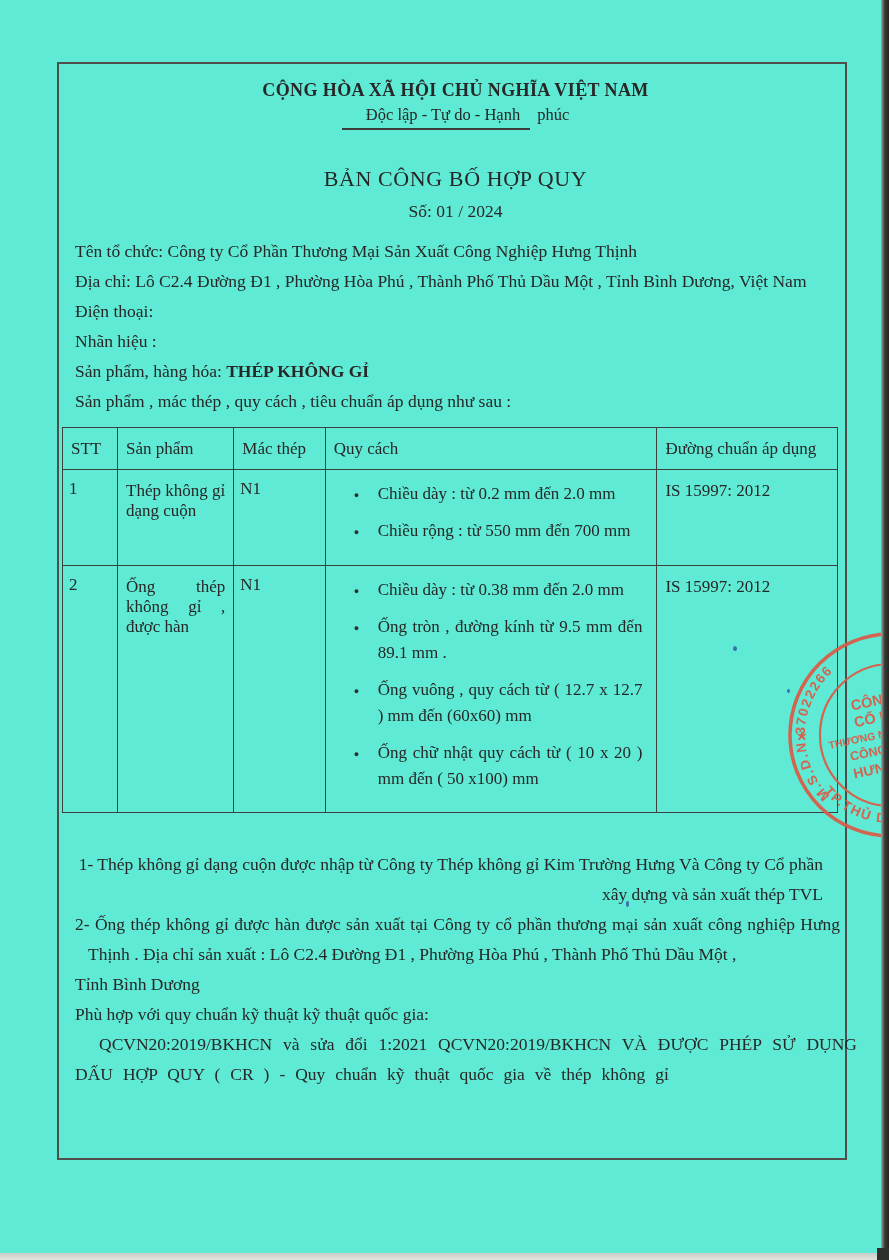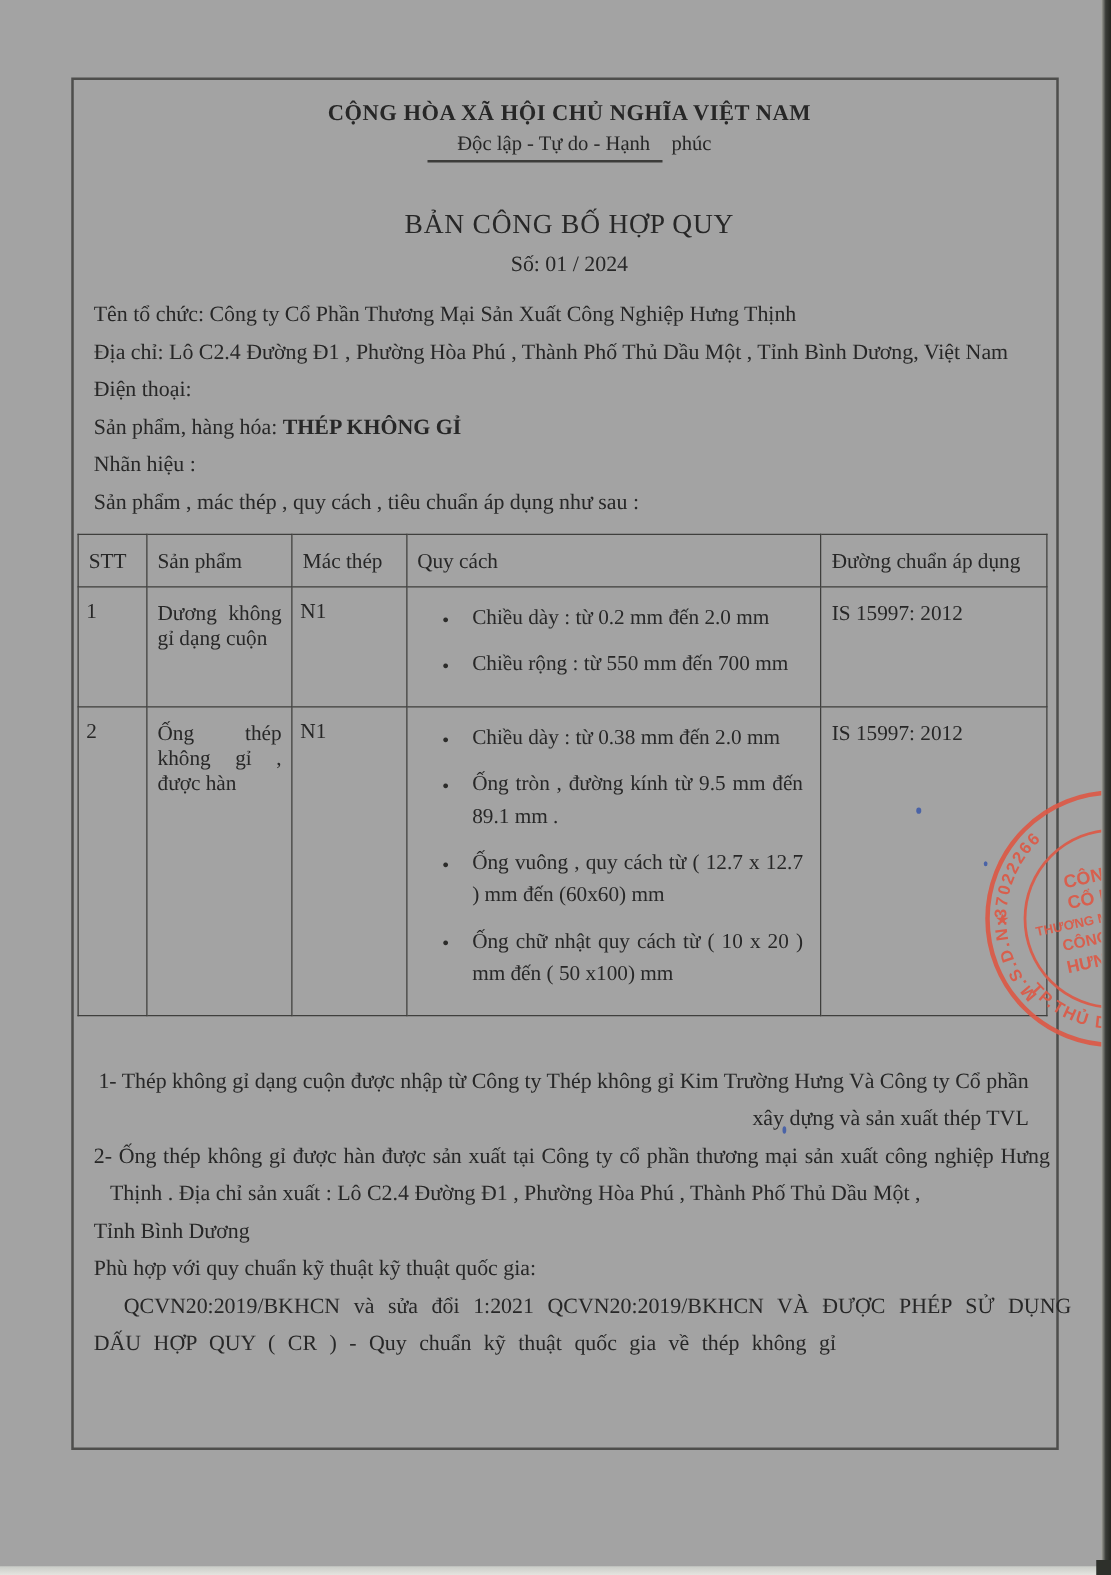--- a/index.html
+++ b/index.html
@@ -1,18 +1,18 @@
 <!DOCTYPE html>
 <html><head>
 <meta charset="utf-8">
 <style>
   html,body{margin:0;padding:0;background:#e8e8e4;}
   .scan{
     position:relative; width:889px; height:1260px; overflow:hidden;
-    background:#a3a3a3; color:#272727;
+    background:#5eead4; color:#272727;
     font-family:"Liberation Serif","DejaVu Serif",serif;
   }
   
   .edge-right{position:absolute; right:0; top:0; width:8px; height:1260px;
     background:linear-gradient(to right,#a8a8a2,#3a3c38 45%,#23241f); z-index:40;}
   .edge-bottom{position:absolute; left:0; bottom:0; width:889px; height:7px;
     background:linear-gradient(to bottom,#c9ccc7,#e4e4df); z-index:39;}
   .edge-corner{position:absolute; right:0; bottom:0; width:12px; height:12px; background:#2e302b; z-index:41;}
   .pen-dot{position:absolute; border-radius:50%; background:#3352a8; opacity:.8; z-index:30;}
 
@@ -82,22 +82,22 @@
         <span class="motto-line"><span>Độc lập - Tự do - Hạnh</span></span><span class="motto-tail">phúc</span>
       </div>
 
       <div class="c doc-title">BẢN CÔNG BỐ HỢP QUY</div>
       <div class="c doc-number">Số: 01 / 2024</div>
 
       <div class="info-block">
         <p class="line">Tên tổ chức: Công ty Cổ Phần Thương Mại Sản Xuất Công Nghiệp Hưng Thịnh</p>
         <p class="line">Địa chỉ: Lô C2.4 Đường Đ1 , Phường Hòa Phú , Thành Phố Thủ Dầu Một , Tỉnh Bình Dương, Việt Nam</p>
         <p class="line">Điện thoại:</p>
+        <p class="line indent8">Nhãn hiệu :</p>
         <p class="line indent8"><span>Sản phẩm, hàng hóa:</span>&nbsp;<span class="bold">THÉP KHÔNG GỈ</span></p>
-        <p class="line indent8">Nhãn hiệu :</p>
         <p class="line indent8">Sản phẩm , mác thép , quy cách , tiêu chuẩn áp dụng như sau :</p>
       </div>
 
       <table class="doc-table">
         <colgroup>
           <col class="col-stt">
             <col class="col-sp">
             <col class="col-mt">
             <col class="col-qc">
             <col class="col-tc">
@@ -105,21 +105,21 @@
         <tbody>
             <tr>
           <th class="cell-center">STT</th>
           <th>Sản phẩm</th>
           <th>Mác thép</th>
           <th>Quy cách</th>
           <th>Đường chuẩn áp dụng</th>
         </tr>
         <tr class="row-1">
           <td class="cell-center">1</td>
-          <td class="sp-cell">Dương không gỉ dạng cuộn</td>
+          <td class="sp-cell">Thép không gỉ dạng cuộn</td>
           <td class="cell-center">N1</td>
           <td>
             <ul class="specs">
               <li>Chiều dày : từ 0.2 mm đến 2.0 mm</li>
               <li>Chiều rộng : từ 550 mm đến 700 mm</li>
             </ul>
           </td>
           <td class="tc-cell">IS 15997: 2012</td>
         </tr>
         <tr class="row-2">

